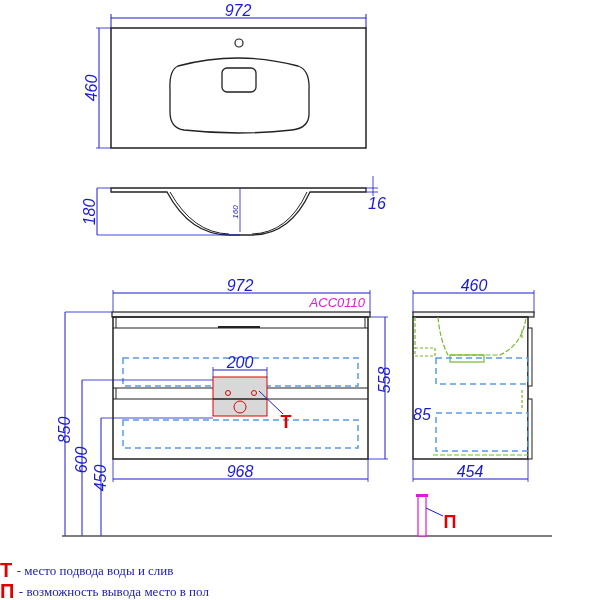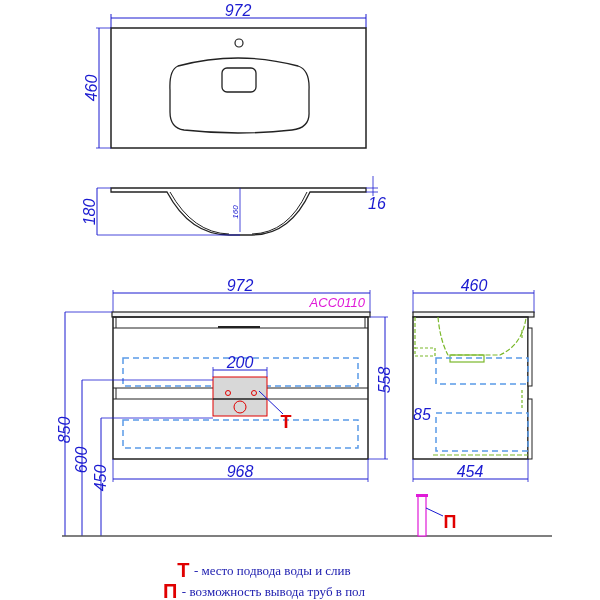--- a/index.html
+++ b/index.html
@@ -2,21 +2,21 @@
 <html><head>
 <meta charset="utf-8">
 <style>
   html,body{margin:0;padding:0;background:#fff;}
   body{width:600px;height:600px;overflow:hidden;position:relative;font-family:"Liberation Sans",sans-serif;}
   svg{position:absolute;left:0;top:0;}
   .dim{fill:#1a1ad0;font-family:"Liberation Sans",sans-serif;font-style:italic;font-size:16px;}
   .dimsm{fill:#1a1ad0;font-family:"Liberation Sans",sans-serif;font-style:italic;font-size:8px;}
   .code{fill:#e01ad8;font-family:"Liberation Sans",sans-serif;font-style:italic;font-size:13px;}
   .mark{fill:#e00000;font-family:"Liberation Sans",sans-serif;font-weight:bold;font-size:18px;}
-  .legend-row{position:absolute;left:0;width:528px;text-align:center;white-space:nowrap;}
+  .legend-row{position:absolute;left:0;width:528px;text-align:left;white-space:nowrap;}
   .legend-mark{color:#e00000;font-family:"Liberation Sans",sans-serif;font-weight:bold;font-size:20px;vertical-align:middle;}
   .legend-text{color:#2020b0;font-family:"Liberation Serif",serif;font-size:13px;vertical-align:middle;}
 </style>
 </head>
 <body>
 
 <svg width="600" height="600" viewBox="0 0 600 600">
 
   <g>
     <line x1="111" y1="18" x2="366" y2="18" stroke="#1a1ad0" stroke-width="1"></line>
@@ -143,14 +143,14 @@
     </g>
   </g>
 </svg>
 
 <div class="legend-row" style="top:559px;">
   <span class="legend-mark">Т</span>
   <span class="legend-text">- место подвода воды и слив</span>
 </div>
 <div class="legend-row" style="top:580px;">
   <span class="legend-mark">П</span>
-  <span class="legend-text">- возможность вывода труб в пол</span>
+  <span class="legend-text">- возможность вывода место в пол</span>
 </div>
 
 </body></html>

